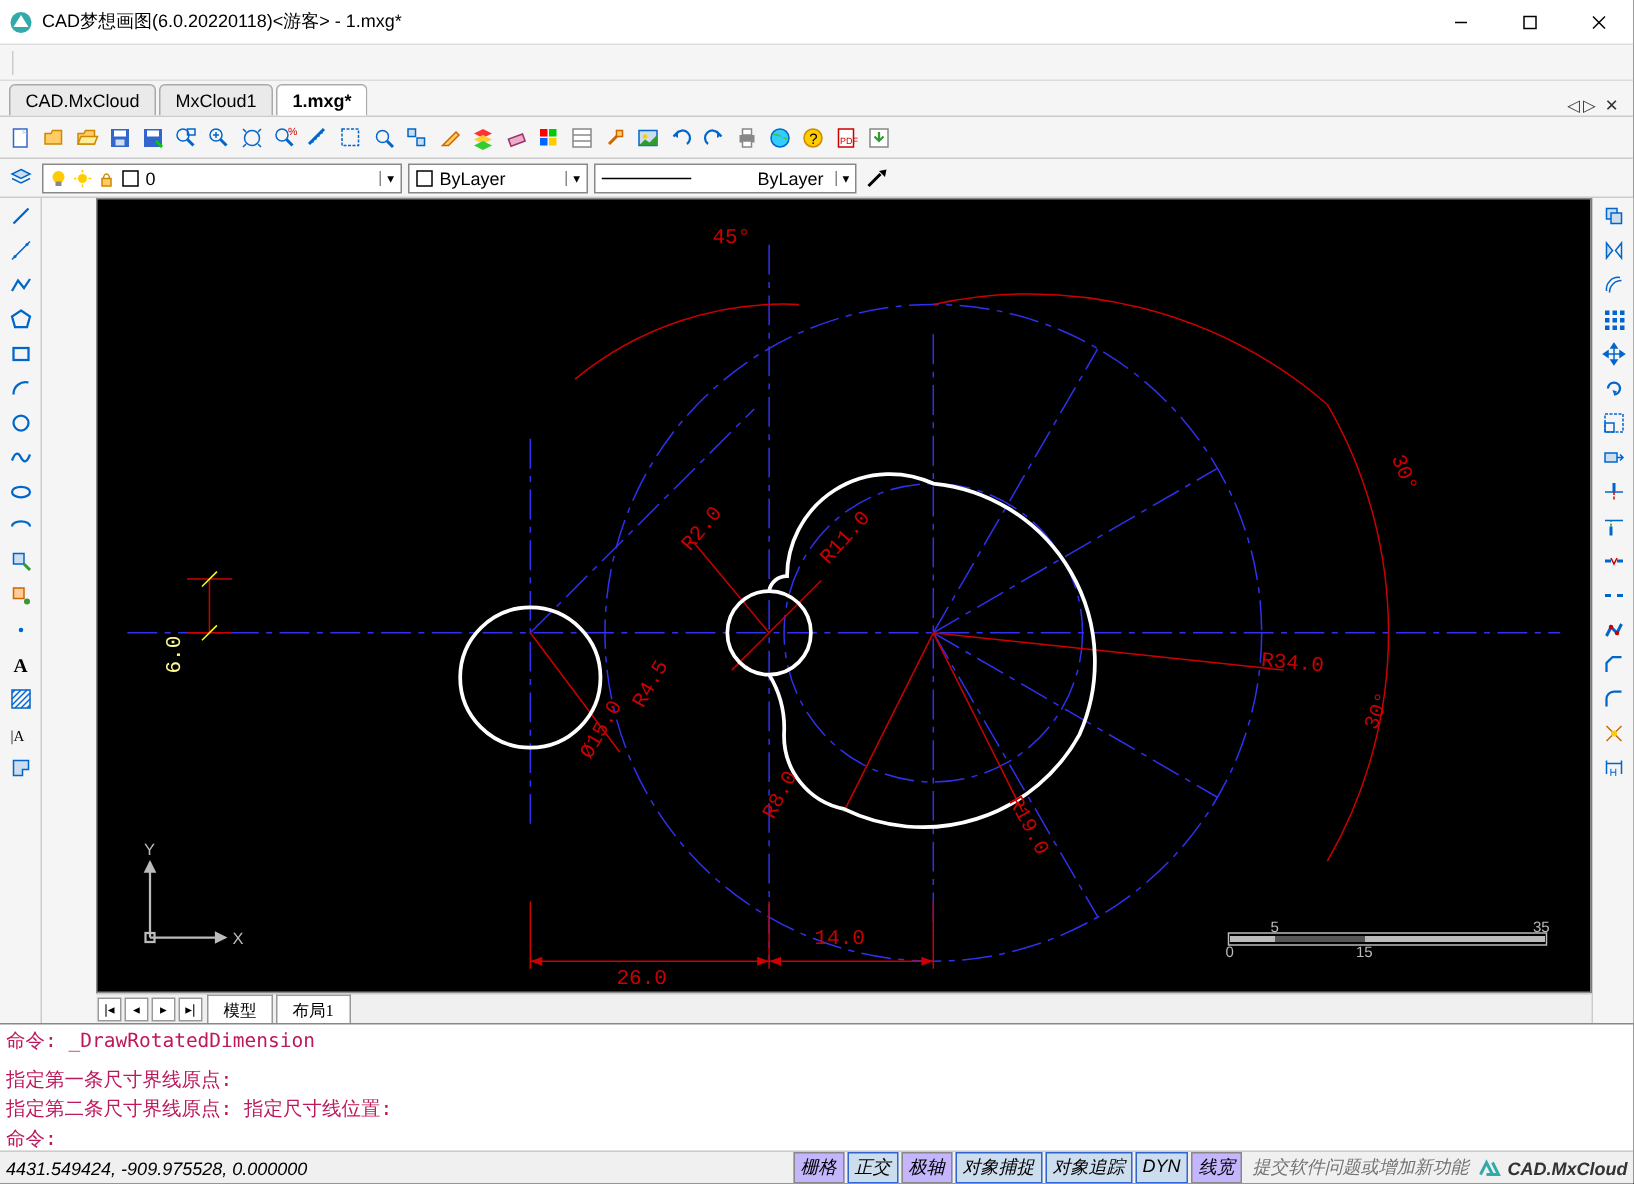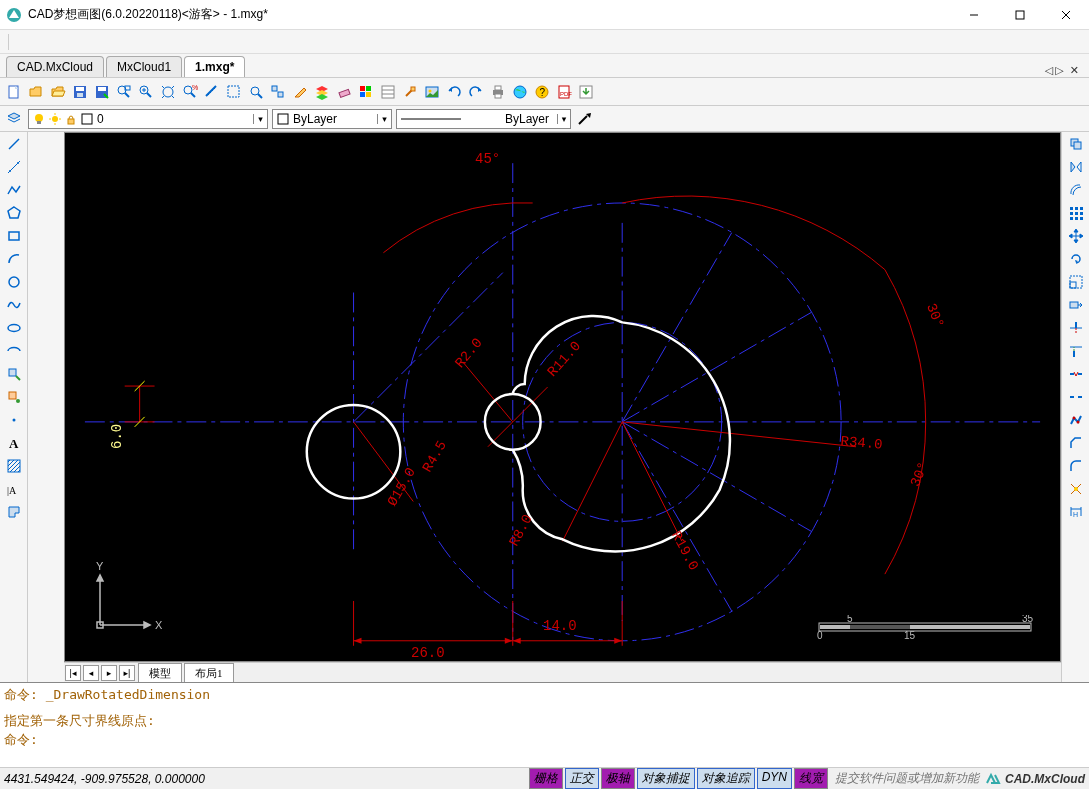--- a/index.html
+++ b/index.html
@@ -32,25 +32,25 @@
   .main { flex: 1; display: flex; background: #f5f5f5; min-height:0; }
   .side-toolbar { width: 28px; background: #f5f5f5; border-right: 1px solid #ccc; display: flex; flex-direction: column; align-items: center; padding: 2px 0; gap: 3px; }
   .side-toolbar.right { border-right:none; border-left:1px solid #ccc; }
   .canvas-wrap { flex: 1; display: flex; flex-direction: column; min-width:0;margin-left:36px; }
   .canvas { flex: 1; background: #000; position: relative; overflow: hidden; border:1px solid #888; }
   .viewport-tabs { height: 20px; background: #f0f0f0; display: flex; align-items: center; font-size: 11px; border-top:1px solid #ccc;}
   .vtab-btn { width:16px; height:16px; border:1px solid #999; background:#fff; display:flex; align-items:center; justify-content:center; font-size:9px; margin:0 1px; }
   .vtab { padding:2px 10px; border:1px solid #999; background:#fff; border-bottom:none; margin-left:2px; font-family:SimSun;}
   .vtab.active { background:#fff; }
   
-  .cmdwin { height: 85px; background: #fff; border-top: 1px solid #888; font-family: "SimSun", monospace; font-size: 13px; padding: 2px 4px; overflow: hidden; line-height: 1.5; color:#a16207; }
+  .cmdwin { height: 85px; background: #fff; border-top: 1px solid #888; font-family: "SimSun", monospace; font-size: 13px; padding: 2px 4px; overflow: hidden; line-height: 1.5; color:#be185d; }
   
   .statusbar { height: 22px; background: #f0f0f0; border-top: 1px solid #ccc; display: flex; align-items: center; font-size: 12px; padding: 0 4px; font-style: italic; }
   .coords { font-family: Arial; flex: 1; color:#000; }
-  .status-btn { padding: 1px 4px; border: 1px solid #888; margin: 0 1px; background: #a21caf; font-size: 12px; }
+  .status-btn { padding: 1px 4px; border: 1px solid #888; margin: 0 1px; background: #c4b5fd; font-size: 12px; }
   .status-btn.active { background: #cde; border-color:#36c; }
   .status-link { color: #737373; margin-left: 6px; cursor: pointer; }
   .brand { margin-left: 6px; display:flex; align-items:center; gap:4px; color:#333; font-weight:bold;}
   
   .cad-label { position: absolute; color: #c00; font-family: "Courier New", monospace; font-size: 14px; white-space:nowrap; transform-origin: left bottom; }
   .cad-label.yellow { color: #fffa90; }
   .ucs { position: absolute; left: 20px; bottom: 18px; }
   .scalebar { position:absolute; right:16px; bottom:18px; color:#b9b9b9; font-size:10px; font-family:Arial;}
 </style>
 </head>
@@ -686,20 +686,21 @@
           <text x="5" y="13" font-size="7" fill="#06c">H</text>
         </svg>
       </div>
   </div>
 </div>
 
 <div class="cmdwin">
   <div>命令: _DrawRotatedDimension</div>
   <div style="height:6px;"></div>
   <div>指定第一条尺寸界线原点:</div>
+  <div>指定第二条尺寸界线原点: 指定尺寸线位置:</div>
   <div>命令:</div>
 </div>
 
 <div class="statusbar">
   <div class="coords">4431.549424, -909.975528,  0.000000</div>
   <div id="statusbtns" style="display:flex;">
       <div class="status-btn">栅格</div>
       <div class="status-btn active">正交</div>
       <div class="status-btn">极轴</div>
       <div class="status-btn active">对象捕捉</div>

